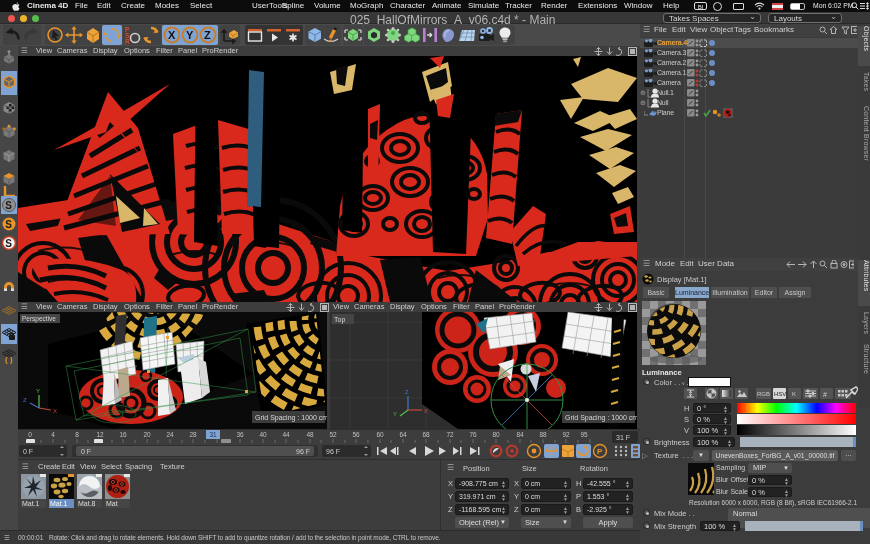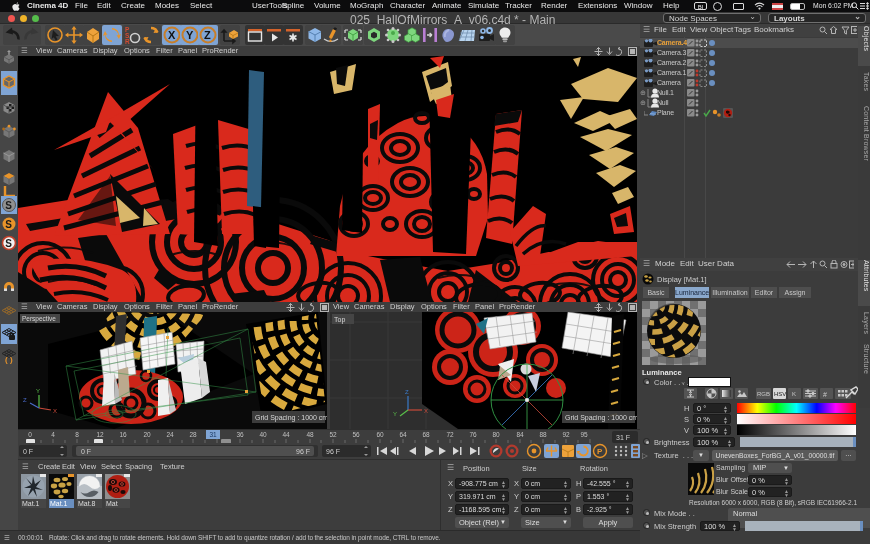--- a/index.html
+++ b/index.html
@@ -119,22 +119,22 @@
           <circle cx="7.5" cy="6.5" r="0.8" fill="#ddd"></circle>
         </g>
       </svg>
   </div>
 
   <div id="titlebar" class="abs">
     <div class="tl" style="left:8px; background:#f05550;"></div>
     <div class="tl" style="left:20px; background:#f0b429;"></div>
     <div class="tl" style="left:32px; background:#55bd4b;"></div>
     <div id="wtitle">025_HallOfMirrors_A_v06.c4d * - Main</div>
-    <div class="tsel" style="left:663px; width:98px;">Node Spaces</div>
-    <div class="tsel" style="left:768px; width:98px;font-weight:bold;">Layouts</div>
+    <div class="tsel" style="left:663px; width:98px;">Takes Spaces</div>
+    <div class="tsel" style="left:768px; width:74px;">Layouts</div>
   </div>
 
   <div id="toolbar" class="abs">
     <div class="tb" style="left:3px;">
         <svg width="20" height="20">
           <path d="M15.5,14.5 A7.5,7.5 0 0 0 6,6.5" stroke="#1a1a1a" stroke-width="2.4" fill="none"></path>
           <path d="M9,2.5 L2.5,7.5 L10,9.5 Z" fill="#1a1a1a"></path>
         </svg>
       </div>
     <div class="tb" style="left:21px;">

